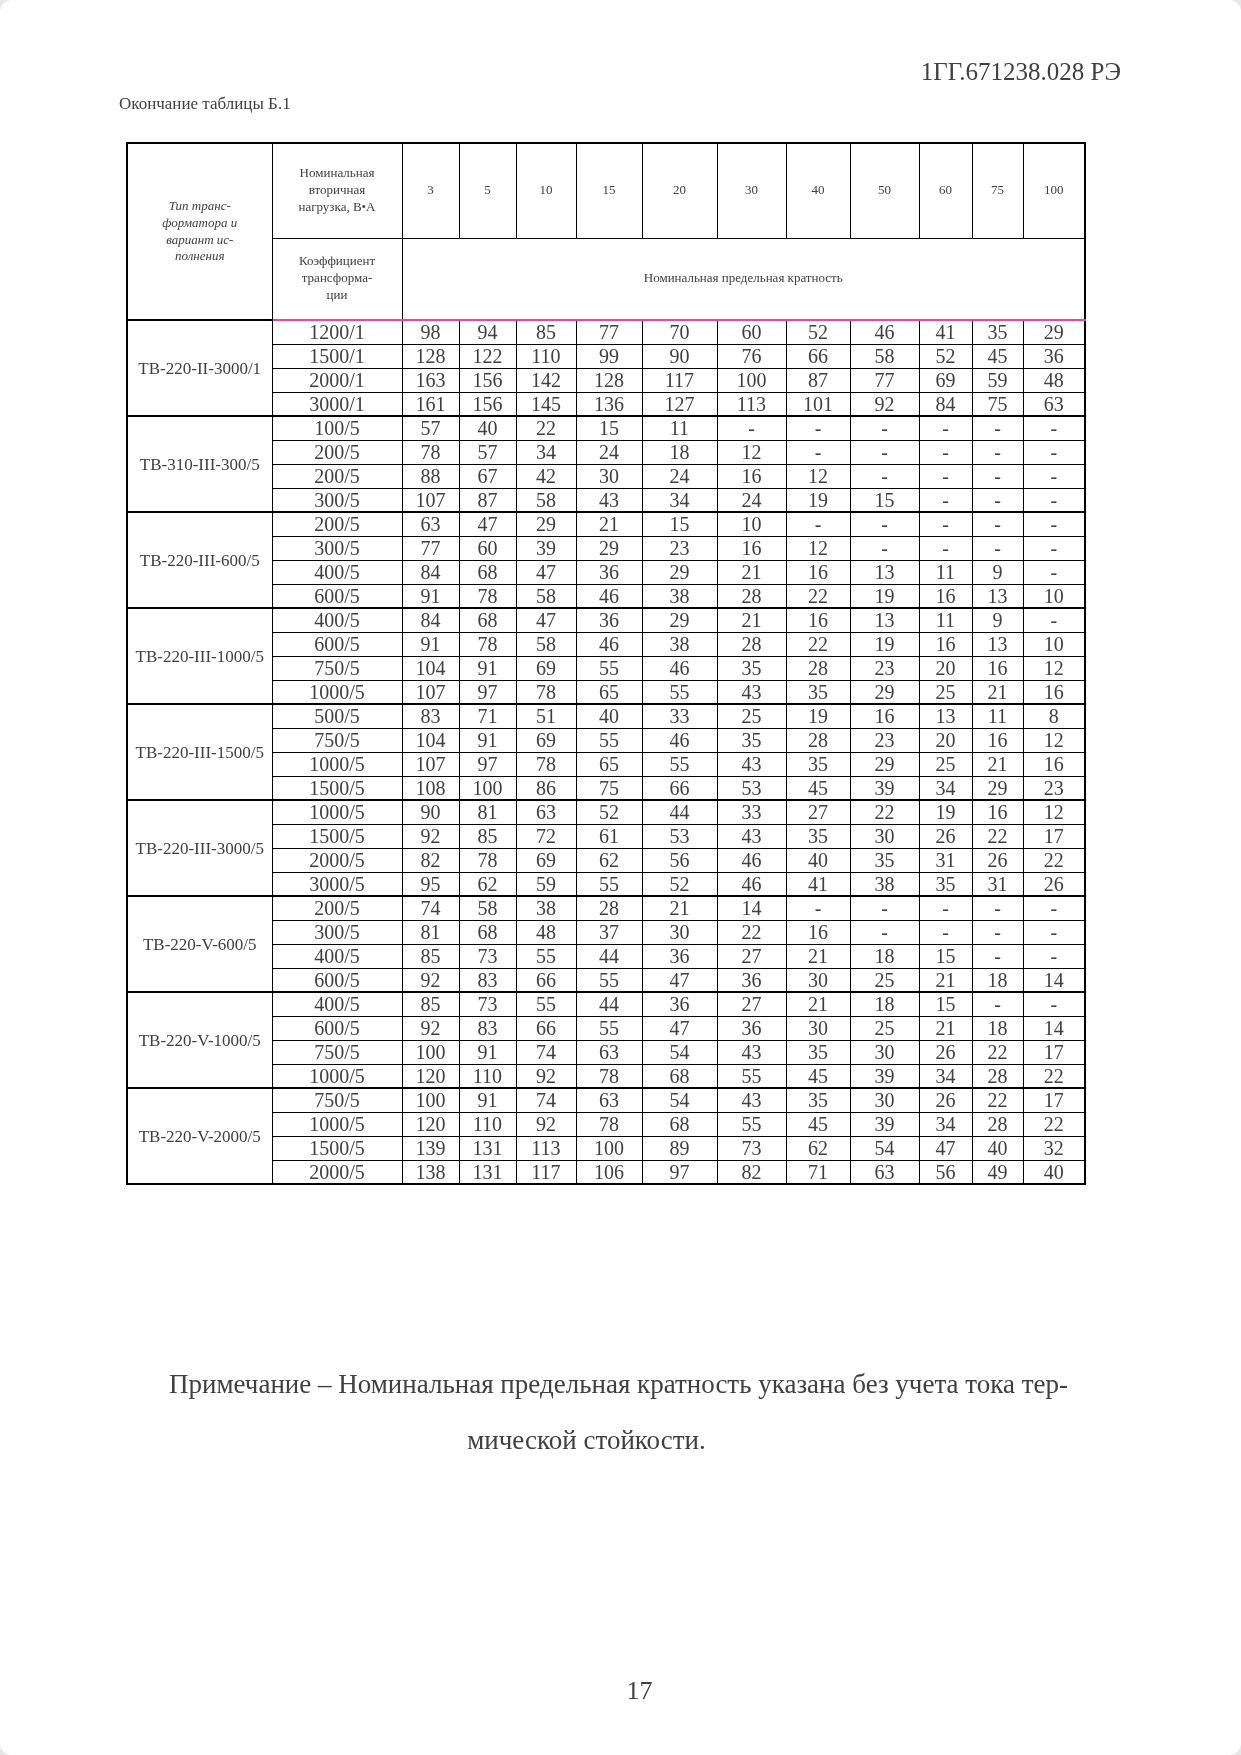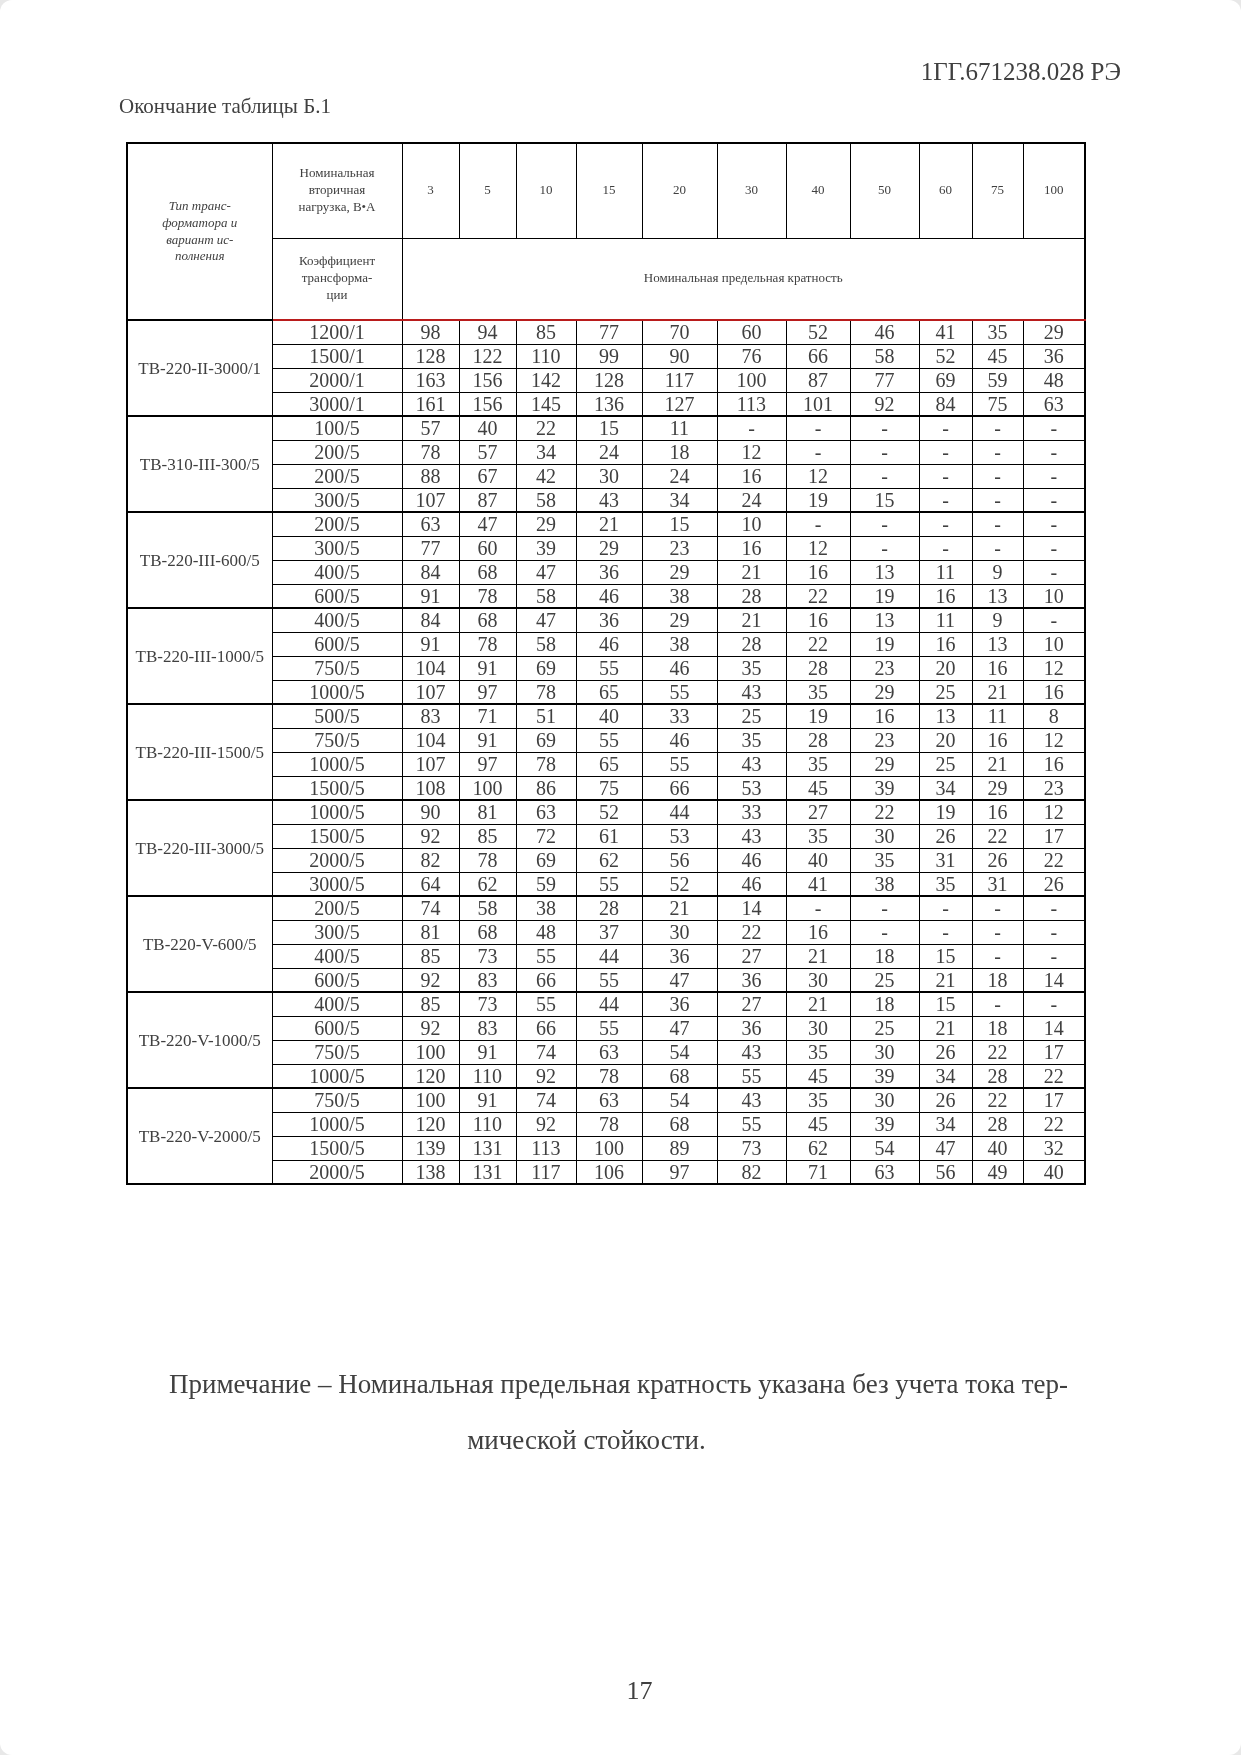--- a/index.html
+++ b/index.html
@@ -18,21 +18,21 @@
     position: absolute;
     top: 58px;
     right: 120px;
     font-size: 25px;
     white-space: nowrap;
   }
   .table-caption {
     position: absolute;
     top: 94px;
     left: 119px;
-    font-size: 21px;
+    font-size: 17px;
     white-space: nowrap;
   }
   .table-wrap {
     position: absolute;
     top: 142px;
     left: 126px;
   }
   table.limit-table {
     border-collapse: collapse;
     table-layout: fixed;
@@ -48,21 +48,21 @@
     font-weight: normal;
     overflow: hidden;
   }
   thead th {
     font-size: 13px;
     line-height: 1.3;
     white-space: pre-line;
   }
   tr.hdr1 { height: 95px; }
   tr.hdr2 { height: 82px; }
-  tr.hdr2 th { border-bottom: 2px solid #b91c1c; }
+  tr.hdr2 th { border-bottom: 2px solid #ec4899; }
   #th-type { border-bottom: 2px solid #000; font-style: italic; }
   tbody tr { height: 24px; }
   tbody td {
     font-size: 20px;
     line-height: 1;
     white-space: nowrap;
   }
   tbody td.type-cell { font-size: 17px; }
   tbody tr.group-start td { border-top: 2px solid #000; }
   .note {
@@ -467,21 +467,21 @@
             <td>56</td>
             <td>46</td>
             <td>40</td>
             <td>35</td>
             <td>31</td>
             <td>26</td>
             <td>22</td>
           </tr>
           <tr>
             <td class="ratio-cell">3000/5</td>
-            <td>64</td>
+            <td>95</td>
             <td>62</td>
             <td>59</td>
             <td>55</td>
             <td>52</td>
             <td>46</td>
             <td>41</td>
             <td>38</td>
             <td>35</td>
             <td>31</td>
             <td>26</td>

